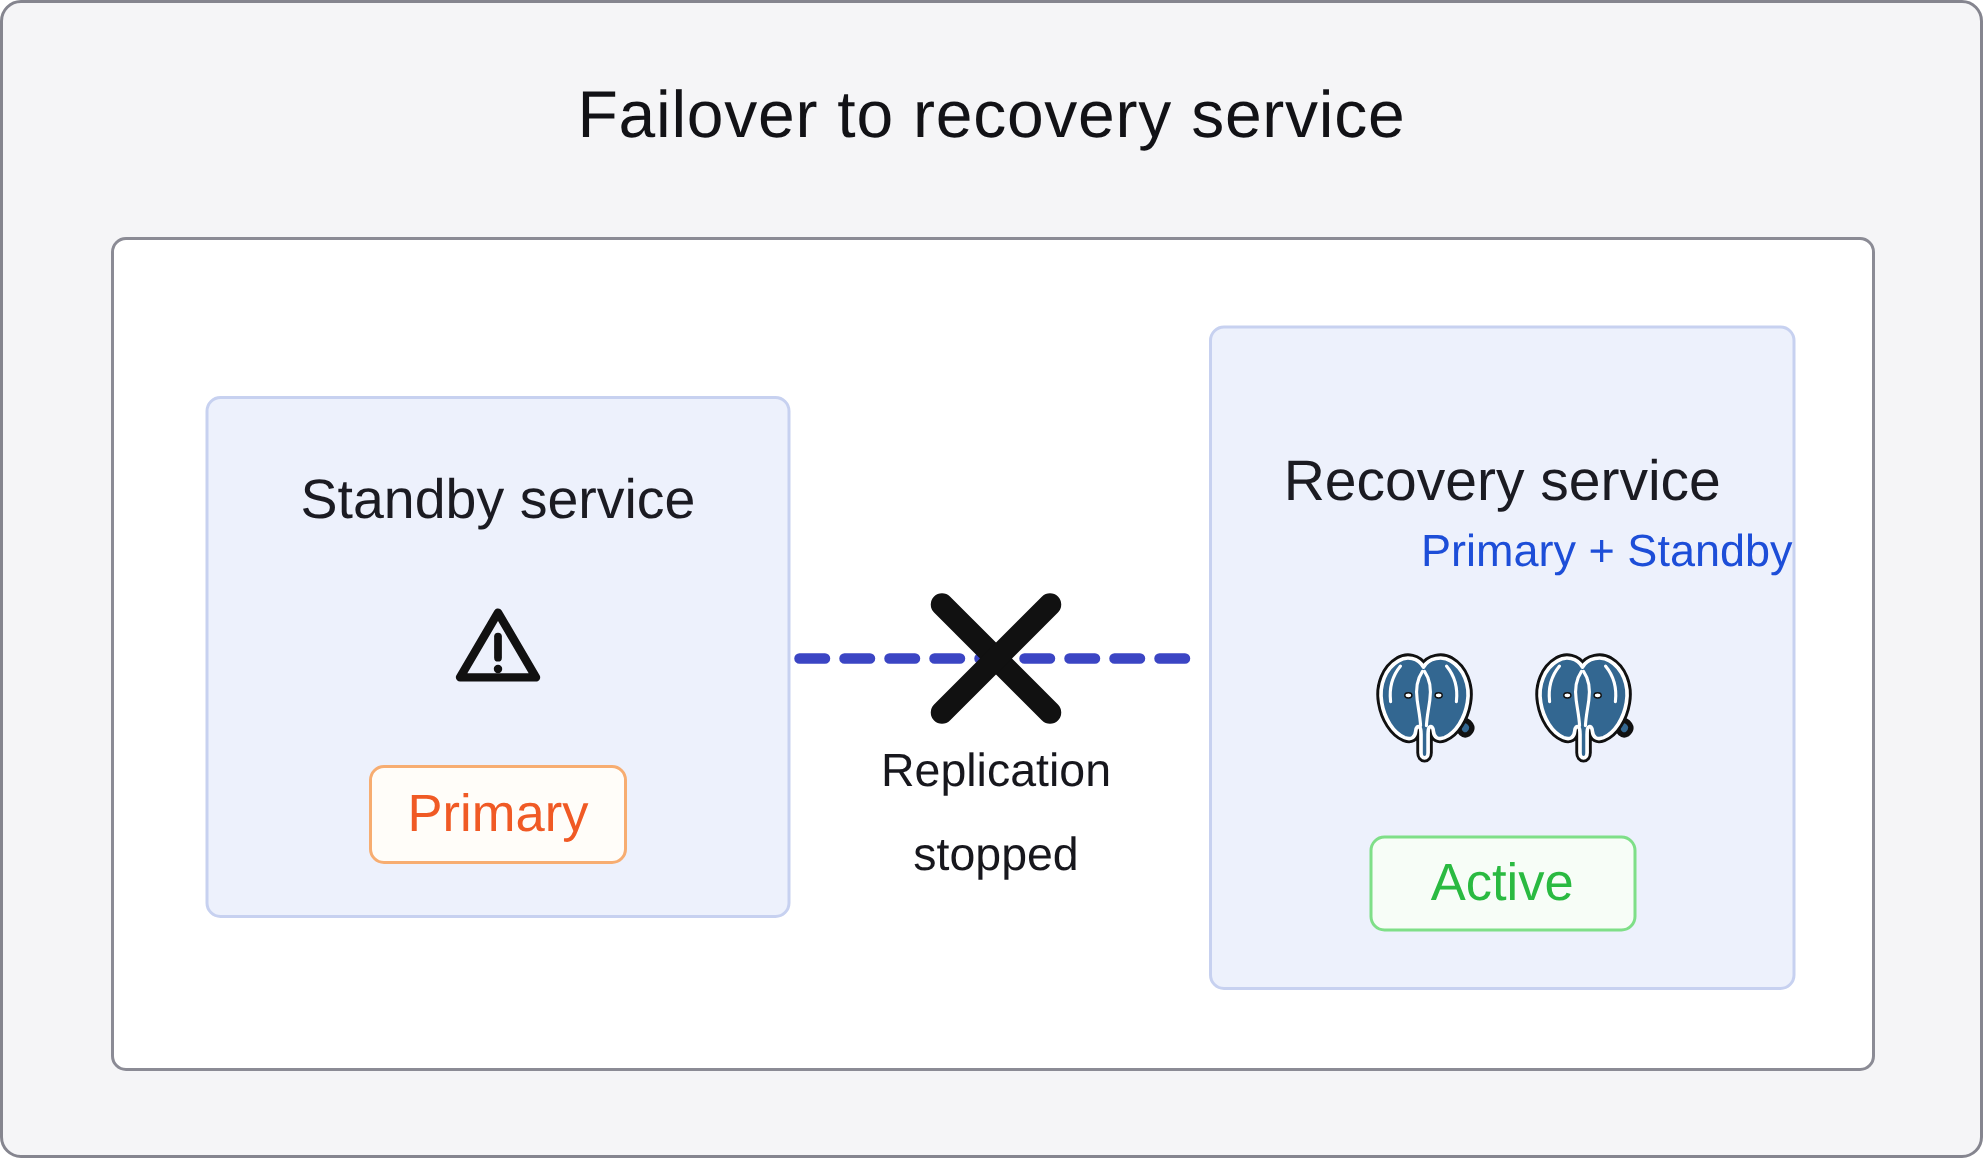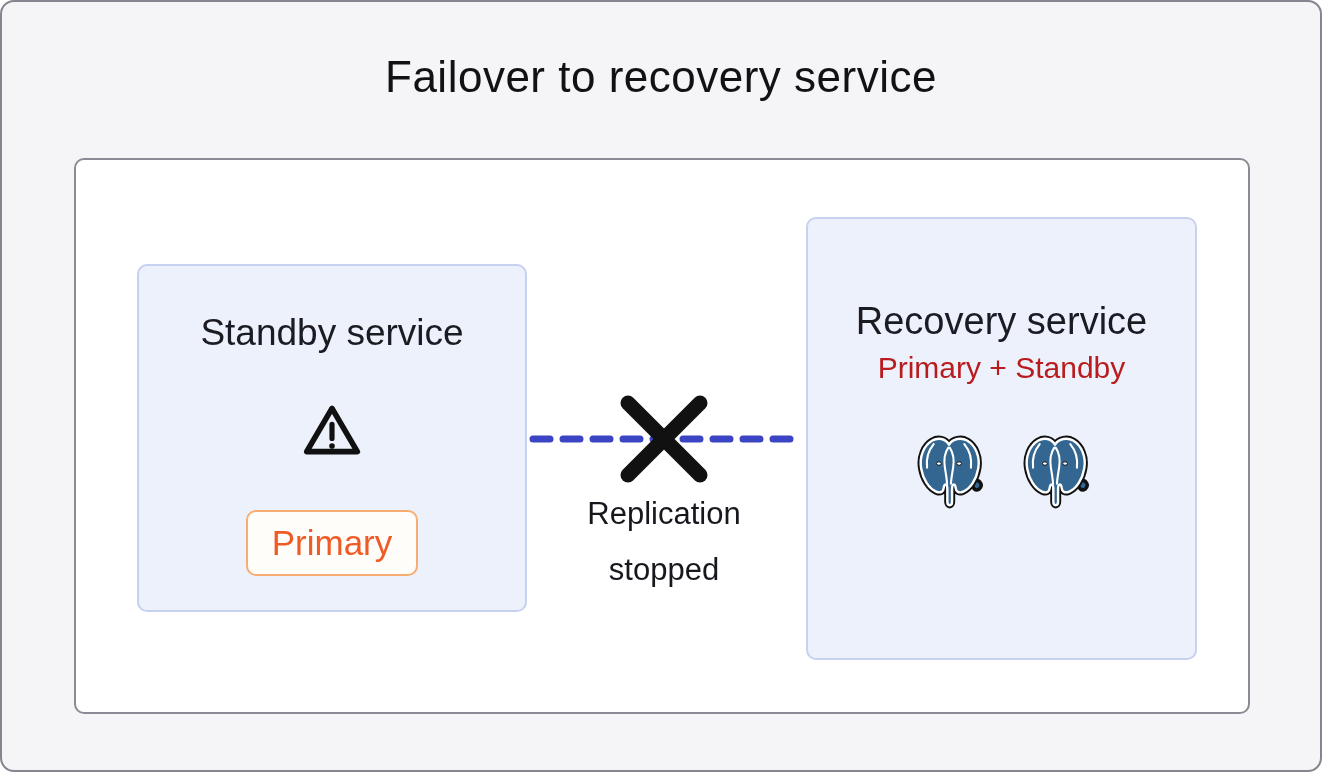--- a/index.html
+++ b/index.html
@@ -22,22 +22,22 @@
   }
   .node-primary  { left:61px;  top:104px; width:390px; height:348px; }
   .node-recovery { left:730px; top:57px;  width:391px; height:443px; }
   .node-title {
     position:absolute; left:0; width:100%; text-align:center;
     font-size:37px; color:#1b1b22; font-weight:400;
   }
   .node-primary  .node-title { top:46px; }
   .node-recovery .node-title { top:44px; font-size:38px;margin-top:37px; }
   .node-subtitle {
-    position:absolute; top:132px; left:0; width:100%; text-align:center;
-    font-size:30px; color:#b91c1c;
+    position:absolute; top:132px; left:0; width:100%; text-align:right;
+    font-size:30px; color:#1d4ed8;
   }
   .warn-wrap {
     position:absolute; top:134px; left:0; width:100%;
     display:flex; justify-content:center;
   }
   .badge {
     position:absolute; left:50%; transform:translateX(-50%);
     display:flex; align-items:center; justify-content:center;
     border-radius:10px; font-size:35px;
   }
@@ -119,16 +119,19 @@
       <div class="node-title">Recovery service</div>
       <div class="node-subtitle">Primary + Standby</div>
       <div class="elephants">
         <svg class="pg-icon" viewBox="0 0 100 112">
           <use href="#pg-elephant"></use>
         </svg>
         <svg class="pg-icon" viewBox="0 0 100 112">
           <use href="#pg-elephant"></use>
         </svg>
       </div>
+      <div class="badge badge-active">
+        <span>Active</span>
+      </div>
     </div>
 
   </div>
 </div>
 
 </body></html>

